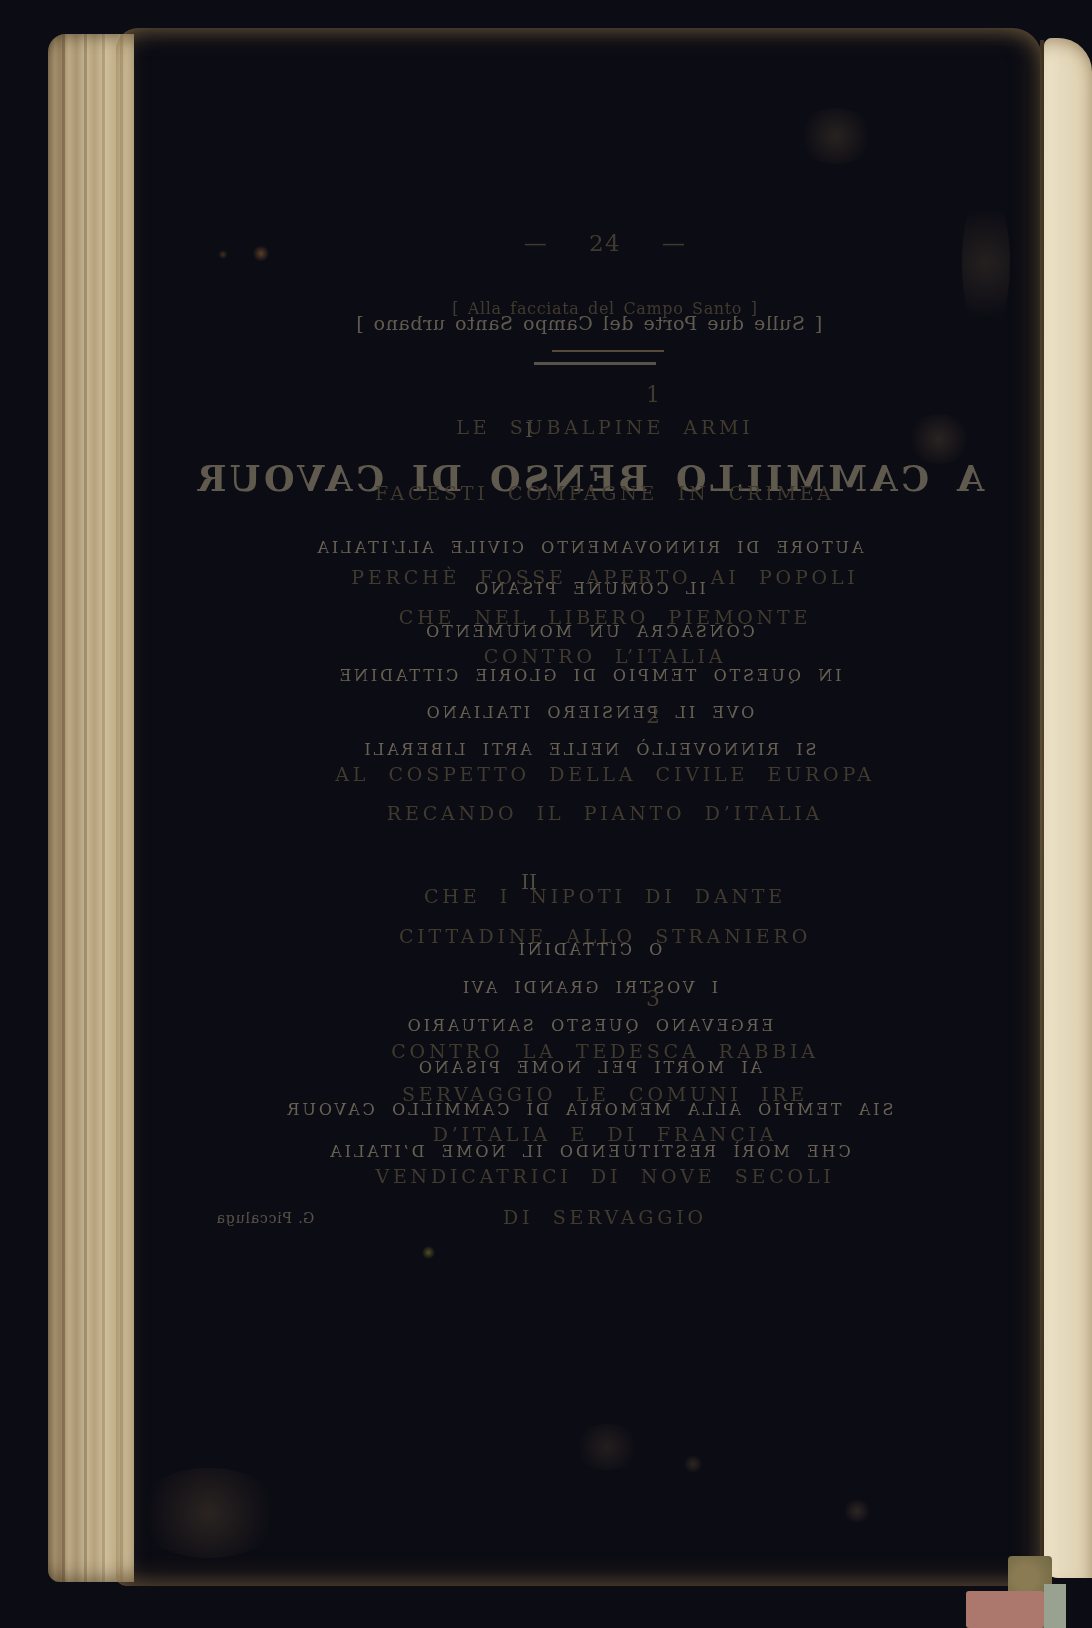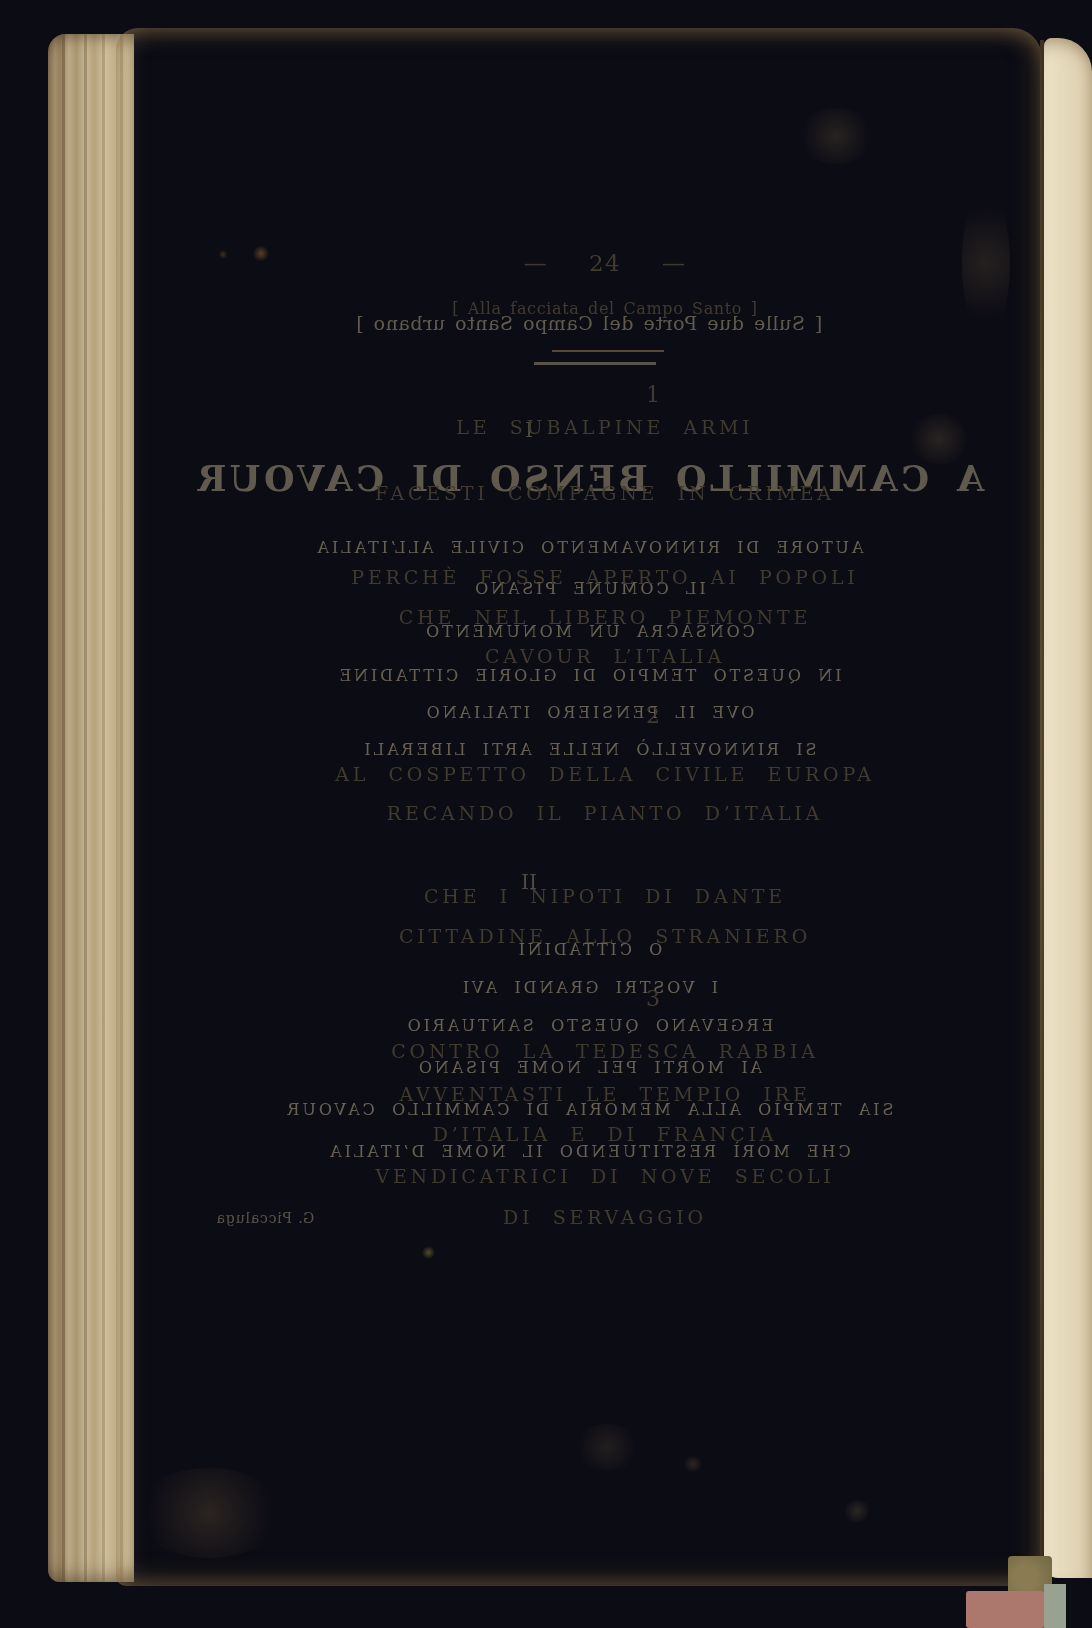--- a/index.html
+++ b/index.html
@@ -31,21 +31,21 @@
     box-shadow:inset 0 14px 18px -10px rgba(130,105,70,.6), inset -10px 0 14px -8px rgba(120,95,60,.35);}
   #gutterline{position:absolute;left:1040px;top:40px;width:4px;height:1546px;
     background:linear-gradient(180deg,rgba(70,55,35,.85),rgba(110,90,60,.7) 50%,rgba(60,48,30,.9));}
   
   #pinkobj{position:absolute;left:966px;top:1591px;width:78px;height:37px;background:var(--pink);border-radius:3px;}
   #olivefrag{position:absolute;left:1008px;top:1556px;width:44px;height:72px;background:
     radial-gradient(circle at 40% 30%,#8a7b53 20%,#6f6742 60%,#5c5534 100%);border-radius:4px;}
   #sageobj{position:absolute;left:1044px;top:1584px;width:22px;height:44px;background:var(--sage);}
   
   .pline,.pnum,.pcap,.phead{position:absolute;left:128px;width:954px;text-align:center;color:var(--ink);}
-  .phead{font-size:23px;letter-spacing:.06em;word-spacing:1.4em;margin-top:20px;}
+  .phead{font-size:23px;letter-spacing:.06em;word-spacing:1.4em;}
   .pcap{font-size:16px;letter-spacing:.04em;word-spacing:.18em;}
   .pnum{font-size:22px;left:176px;}  
   .pline{font-size:19px;letter-spacing:.2em;word-spacing:.5em;}
   #rule{position:absolute;left:552px;top:350px;width:112px;height:2px;background:#554a3a;}
   
   .gline,.gcap,.gnum,.gtitle,.gsig{position:absolute;left:112px;width:954px;text-align:center;
     color:var(--ghost);opacity:.55;transform:scaleX(-1);filter:blur(.5px);pointer-events:none;}
   .gcap{font-size:19px;letter-spacing:.03em;word-spacing:.15em;opacity:.5;}
   .gtitle{font-size:35px;font-weight:bold;letter-spacing:.1em;word-spacing:.25em;opacity:.5;}
   .gline{font-size:16px;letter-spacing:.18em;word-spacing:.4em;}
@@ -101,28 +101,28 @@
 
   <div class="phead" style="top:230px">— 24 —</div>
   <div class="pcap" style="top:299px">[ Alla facciata del Campo Santo ]</div>
   <div id="rule"></div>
 
   <div class="pnum" style="top:382px">1</div>
   <div class="pline" style="top:416px">LE SUBALPINE ARMI</div>
   <div class="pline" style="top:482px">FACESTI COMPAGNE IN CRIMEA</div>
   <div class="pline" style="top:606px">CHE NEL LIBERO PIEMONTE</div>
   <div class="pline" style="top:566px">PERCHÈ FOSSE APERTO AI POPOLI</div>
-  <div class="pline" style="top:645px">CAVOUR L’ITALIA</div>
+  <div class="pline" style="top:645px">CONTRO L’ITALIA</div>
 
   <div class="pnum" style="top:703px">2</div>
   <div class="pline" style="top:763px">AL COSPETTO DELLA CIVILE EUROPA</div>
   <div class="pline" style="top:802px">RECANDO IL PIANTO D’ITALIA</div>
   <div class="pline" style="top:885px">CHE I NIPOTI DI DANTE</div>
   <div class="pline" style="top:925px">CITTADINE ALLO STRANIERO</div>
 
   <div class="pnum" style="top:986px">3</div>
   <div class="pline" style="top:1040px">CONTRO LA TEDESCA RABBIA</div>
-  <div class="pline" style="top:1083px">AVVENTASTI LE TEMPIO IRE</div>
+  <div class="pline" style="top:1083px">SERVAGGIO LE COMUNI IRE</div>
   <div class="pline" style="top:1123px">D’ITALIA E DI FRANCIA</div>
   <div class="pline" style="top:1165px">VENDICATRICI DI NOVE SECOLI</div>
   <div class="pline" style="top:1206px">DI SERVAGGIO</div>
 
 </div>
 
 </body></html>

